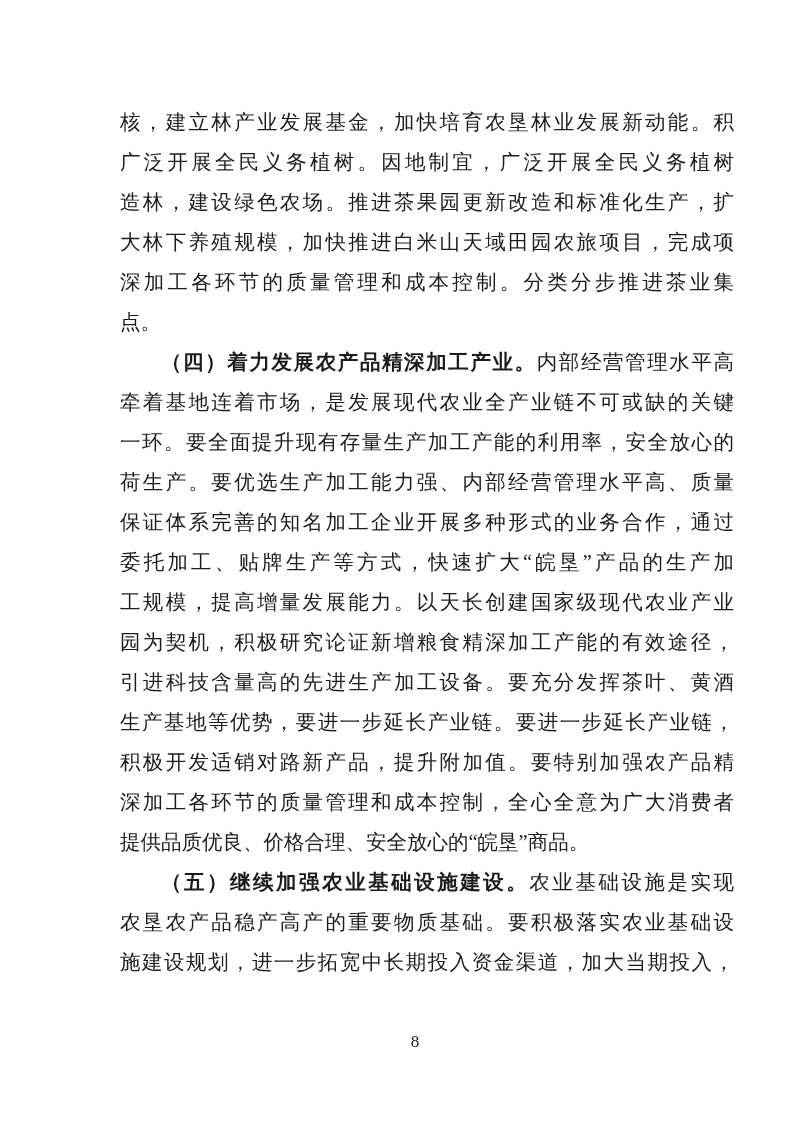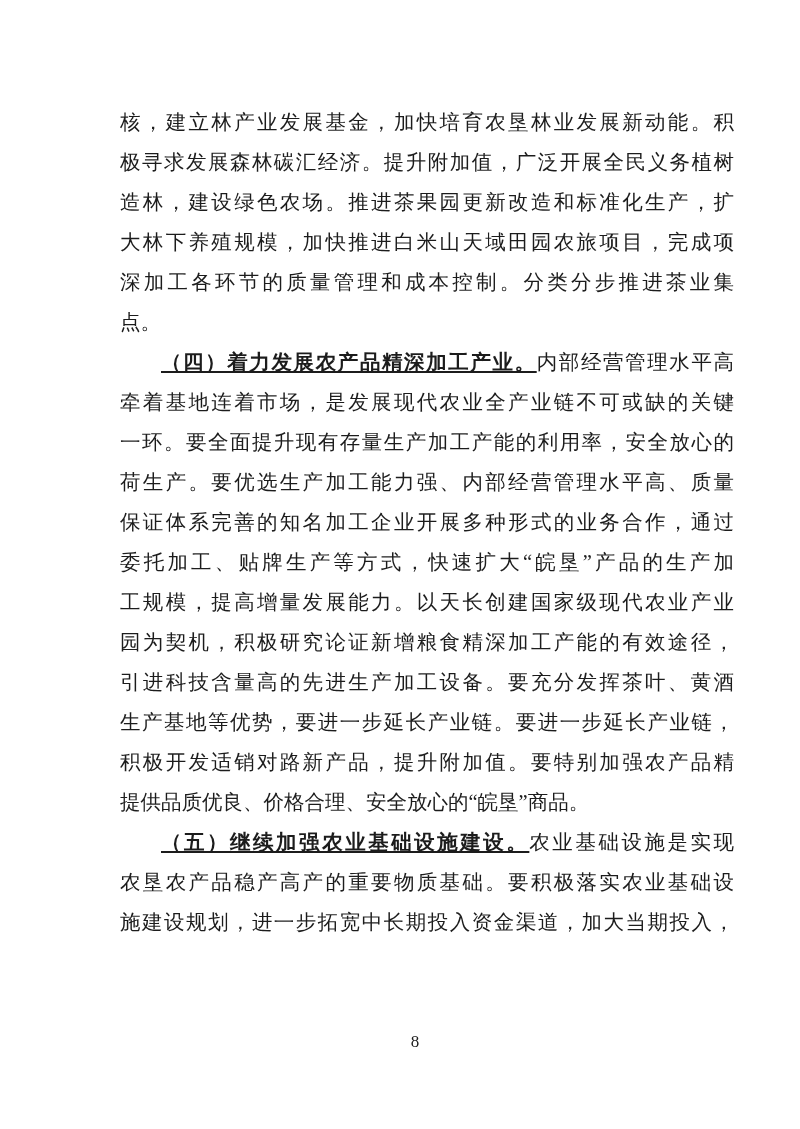--- a/index.html
+++ b/index.html
@@ -39,58 +39,59 @@
     color: var(--ink);
   }
   .line.para-end {
     text-align: left;
     text-align-last: left;
   }
   .line.first-indent {
     text-indent: 41px;
   }
   .seg { color: var(--ink); }
-  .seg.bold { font-weight: 700; text-decoration: underline; }
+  .seg.bold { font-weight: 700; }
   .page-footer {
     position: absolute;
     top: 1028px;
     left: 115px;
     width: 600px;
     height: 28px;
     line-height: 28px;
     text-align: center;
     font-size: 17px;
     color: var(--ink);
   }
 </style>
 </head>
 <body>
 
 <div class="page">
   <div class="text-block">
       <div class="paragraph">
         <div class="line"><span class="seg">核，建立林产业发展基金，加快培育农垦林业发展新动能。积</span></div>
-        <div class="line"><span class="seg">极寻求发展森林碳汇经济。提升附加值，广泛开展全民义务植树</span></div>
+        <div class="line"><span class="seg">广泛开展全民义务植树。因地制宜，广泛开展全民义务植树</span></div>
         <div class="line"><span class="seg">造林，建设绿色农场。推进茶果园更新改造和标准化生产，扩</span></div>
         <div class="line"><span class="seg">大林下养殖规模，加快推进白米山天域田园农旅项目，完成项</span></div>
         <div class="line"><span class="seg">深加工各环节的质量管理和成本控制。分类分步推进茶业集</span></div>
         <div class="line para-end"><span class="seg">点。</span></div>
       </div>
       <div class="paragraph">
         <div class="line first-indent"><span class="seg bold">（四）着力发展农产品精深加工产业。</span><span class="seg">内部经营管理水平高</span></div>
         <div class="line"><span class="seg">牵着基地连着市场，是发展现代农业全产业链不可或缺的关键</span></div>
         <div class="line"><span class="seg">一环。要全面提升现有存量生产加工产能的利用率，安全放心的</span></div>
         <div class="line"><span class="seg">荷生产。要优选生产加工能力强、内部经营管理水平高、质量</span></div>
         <div class="line"><span class="seg">保证体系完善的知名加工企业开展多种形式的业务合作，通过</span></div>
         <div class="line"><span class="seg">委托加工、贴牌生产等方式，快速扩大“皖垦”产品的生产加</span></div>
         <div class="line"><span class="seg">工规模，提高增量发展能力。以天长创建国家级现代农业产业</span></div>
         <div class="line"><span class="seg">园为契机，积极研究论证新增粮食精深加工产能的有效途径，</span></div>
         <div class="line"><span class="seg">引进科技含量高的先进生产加工设备。要充分发挥茶叶、黄酒</span></div>
         <div class="line"><span class="seg">生产基地等优势，要进一步延长产业链。要进一步延长产业链，</span></div>
         <div class="line"><span class="seg">积极开发适销对路新产品，提升附加值。要特别加强农产品精</span></div>
+        <div class="line"><span class="seg">深加工各环节的质量管理和成本控制，全心全意为广大消费者</span></div>
         <div class="line para-end"><span class="seg">提供品质优良、价格合理、安全放心的“皖垦”商品。</span></div>
       </div>
       <div class="paragraph">
         <div class="line first-indent"><span class="seg bold">（五）继续加强农业基础设施建设。</span><span class="seg">农业基础设施是实现</span></div>
         <div class="line"><span class="seg">农垦农产品稳产高产的重要物质基础。要积极落实农业基础设</span></div>
         <div class="line"><span class="seg">施建设规划，进一步拓宽中长期投入资金渠道，加大当期投入，</span></div>
       </div>
     </div>
   <div class="page-footer">8</div>
 </div>

